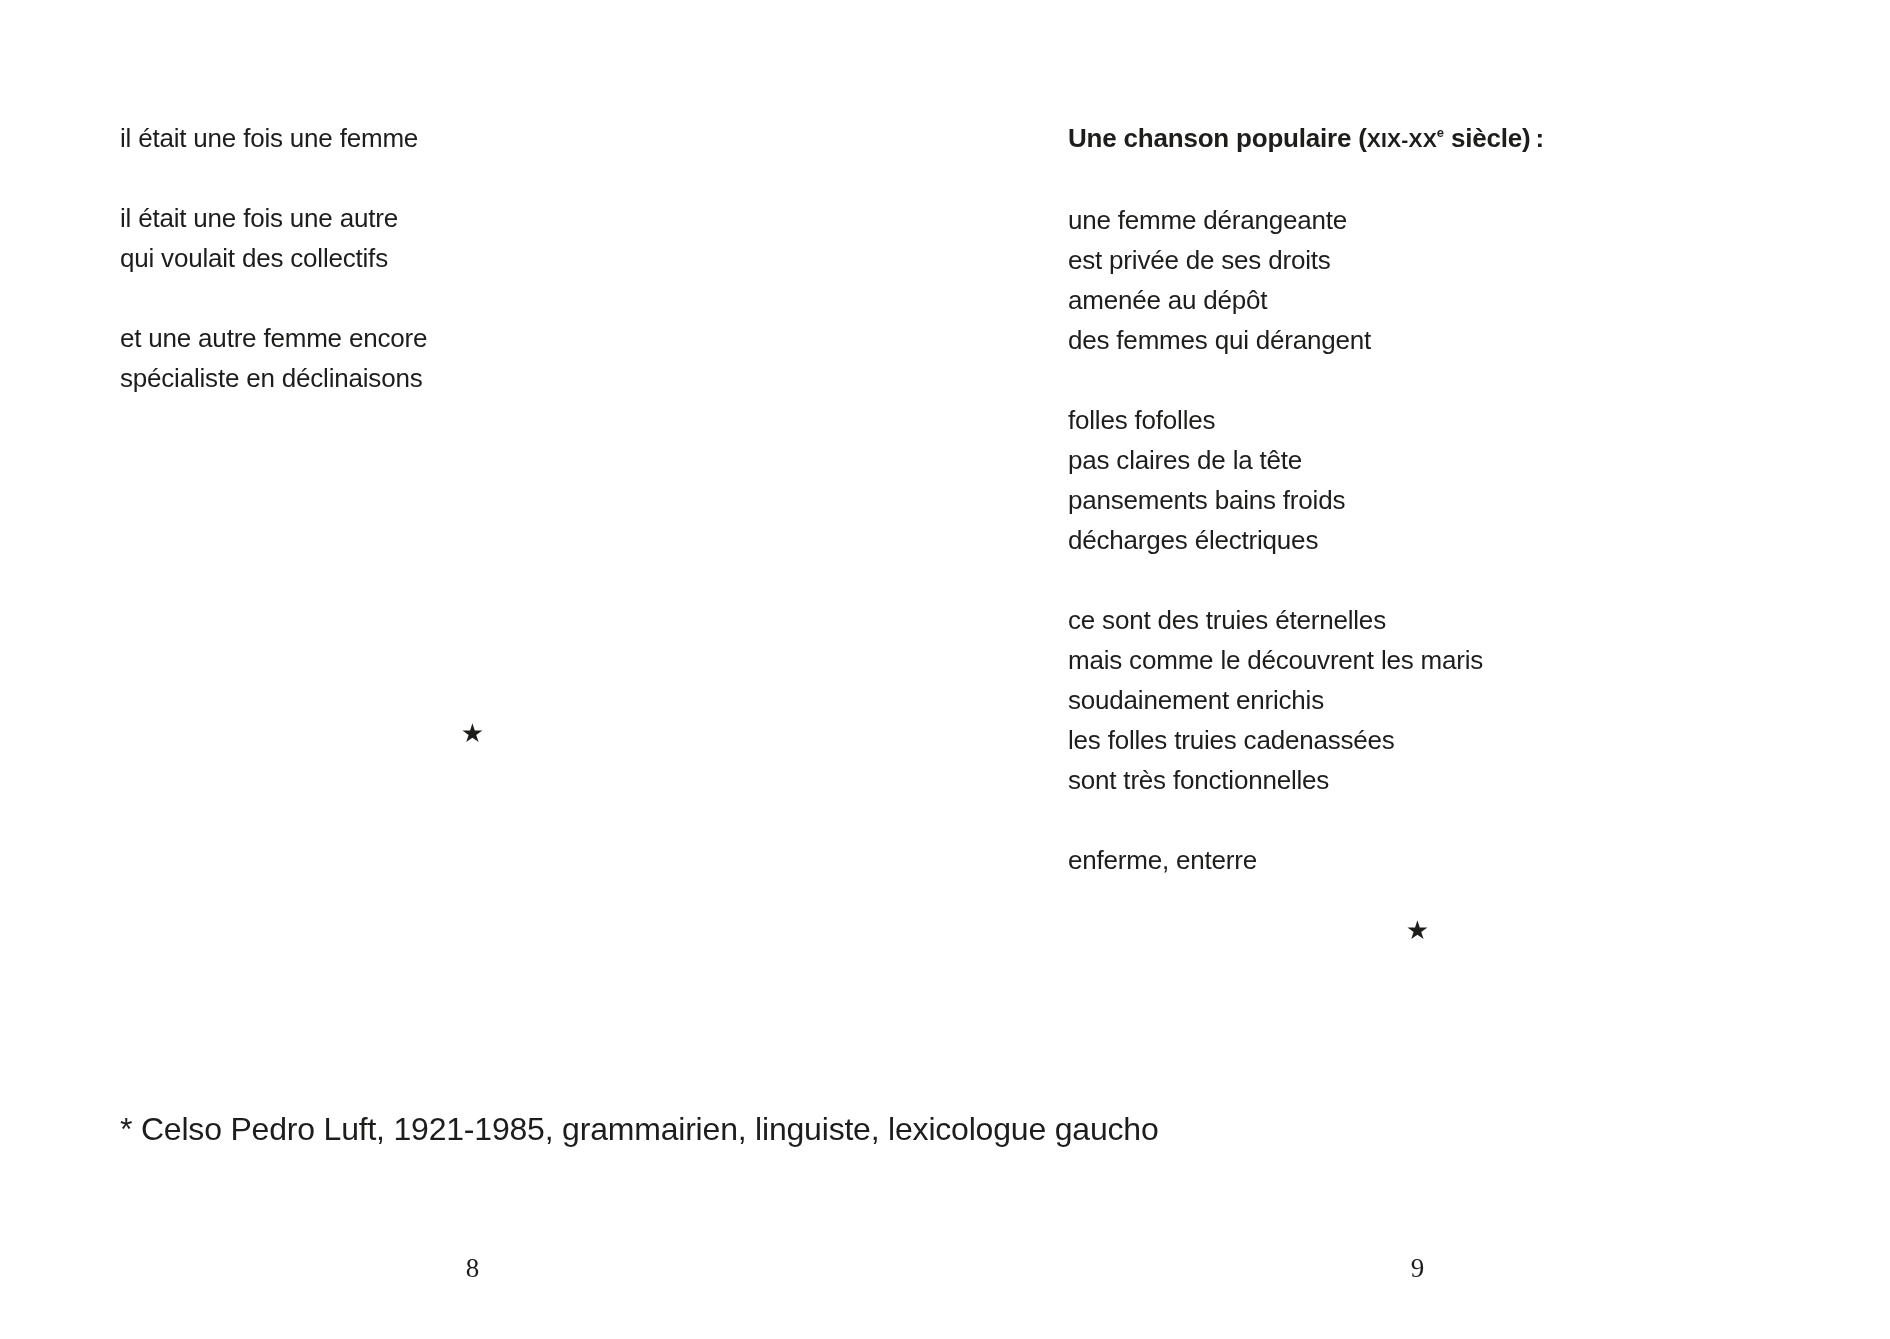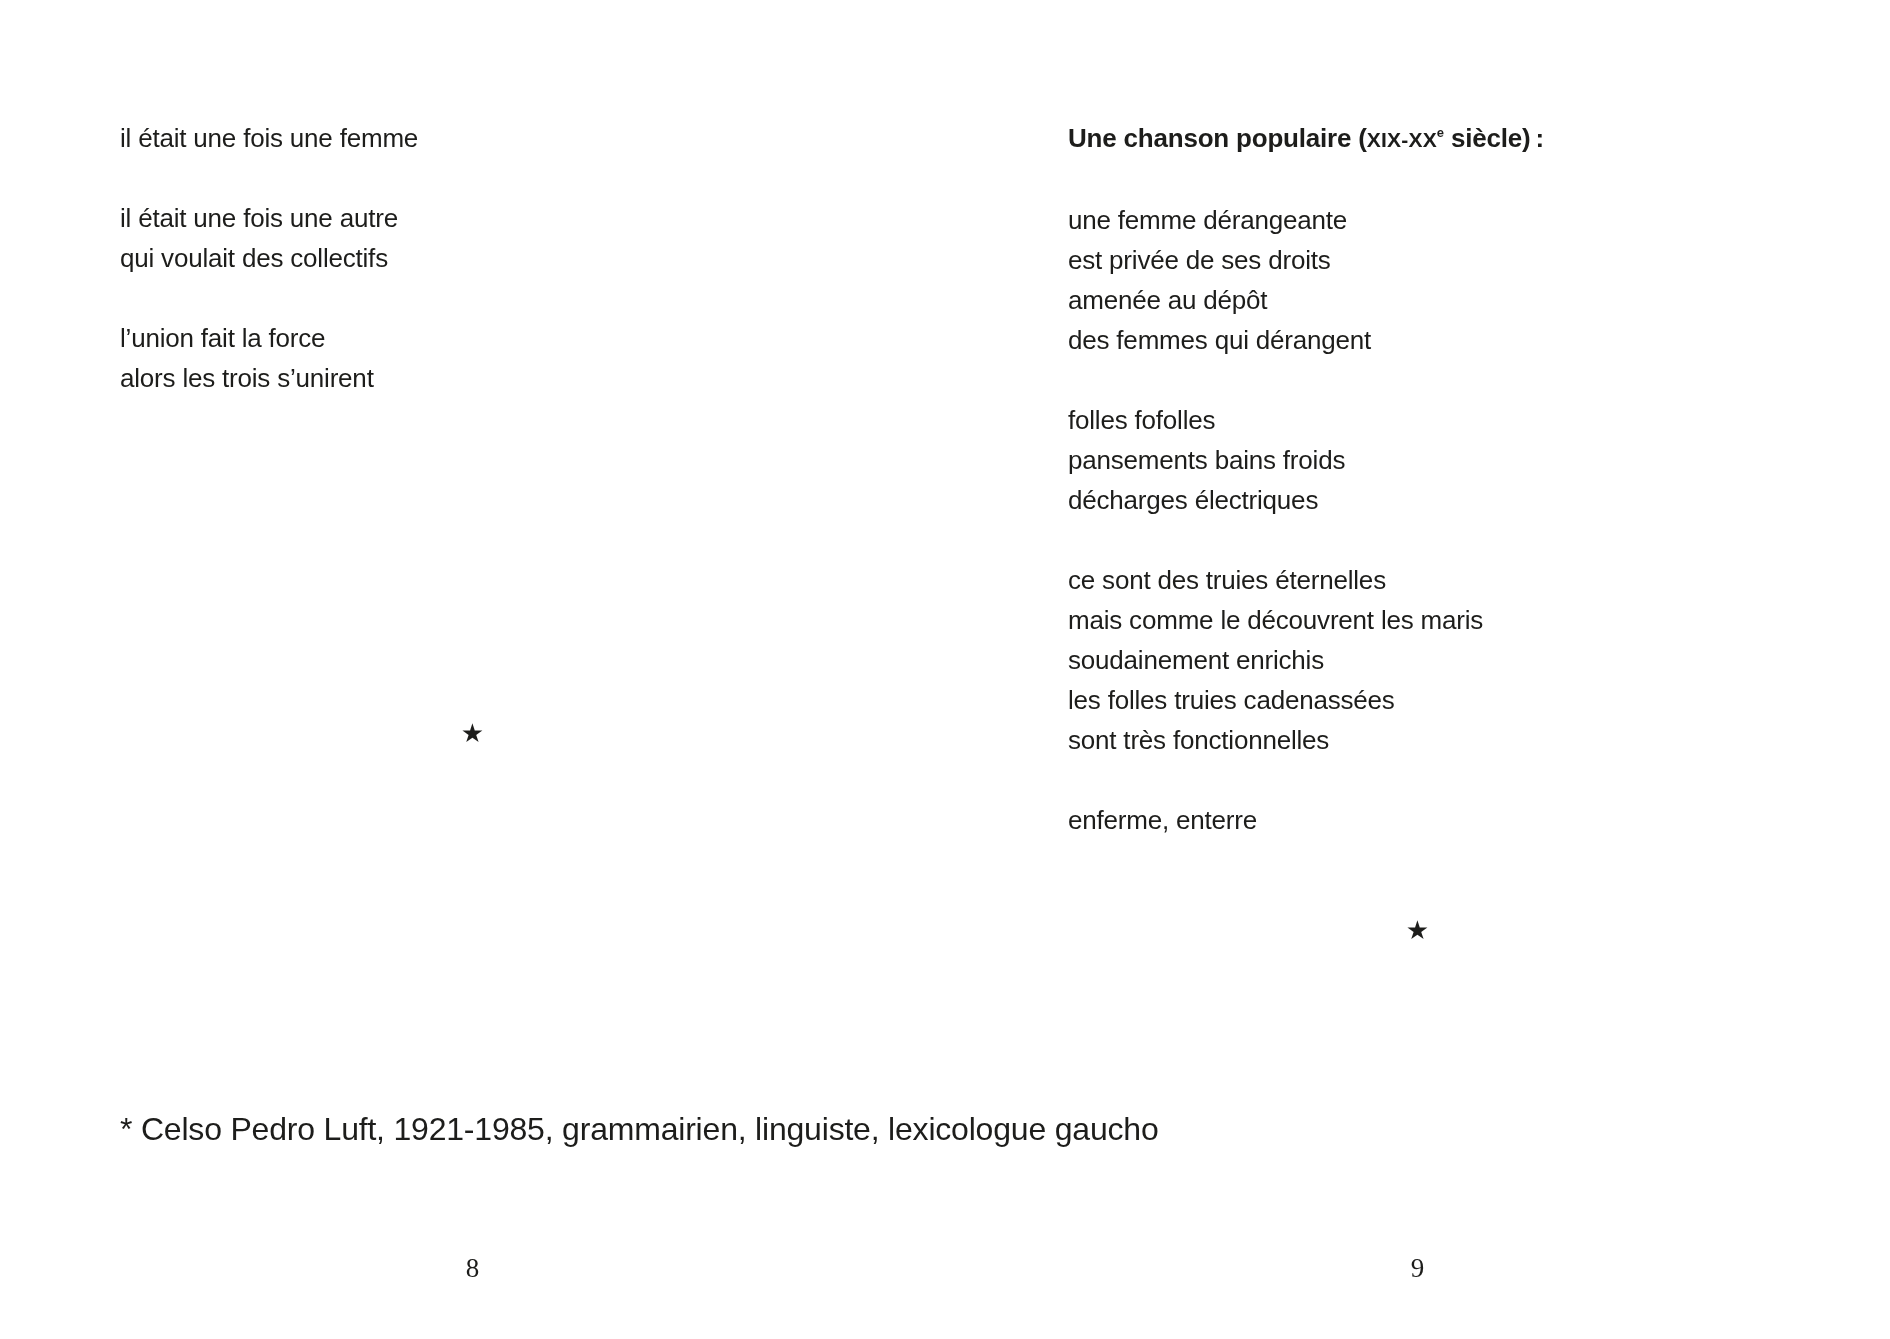--- a/index.html
+++ b/index.html
@@ -95,41 +95,42 @@
   <div class="page page-left">
     <div class="poem">
         <div class="stanza">
           <div class="line">il était une fois une femme</div>
         </div>
         <div class="stanza">
           <div class="line">il était une fois une autre</div>
           <div class="line">qui voulait des collectifs</div>
         </div>
         <div class="stanza">
-          <div class="line">l’union fait la force</div>
-          <div class="line">alors les trois s’unirent</div>
+          <div class="line">et une autre femme encore</div>
+          <div class="line">spécialiste en déclinaisons</div>
         </div>
       </div>
     <div class="star-divider">★</div>
     <div class="footnote">* Celso Pedro Luft, 1921-1985, grammairien, linguiste, lexicologue gaucho</div>
     <div class="page-number">8</div>
   </div>
 
   <div class="page page-right">
     <div class="poem">
       <div class="poem-title"><span>Une chanson populaire</span><span> (</span><span class="roman">XIX-XX</span><span class="sup">e</span><span> siècle) :</span></div>
       <div>
           <div class="stanza">
             <div class="line">une femme dérangeante</div>
             <div class="line">est privée de ses droits</div>
             <div class="line">amenée au dépôt</div>
             <div class="line">des femmes qui dérangent</div>
           </div>
           <div class="stanza">
             <div class="line">folles fofolles</div>
+            <div class="line">pas claires de la tête</div>
             <div class="line">pansements bains froids</div>
             <div class="line">décharges électriques</div>
           </div>
           <div class="stanza">
             <div class="line">ce sont des truies éternelles</div>
             <div class="line">mais comme le découvrent les maris</div>
             <div class="line">soudainement enrichis</div>
             <div class="line">les folles truies cadenassées</div>
             <div class="line">sont très fonctionnelles</div>
           </div>

